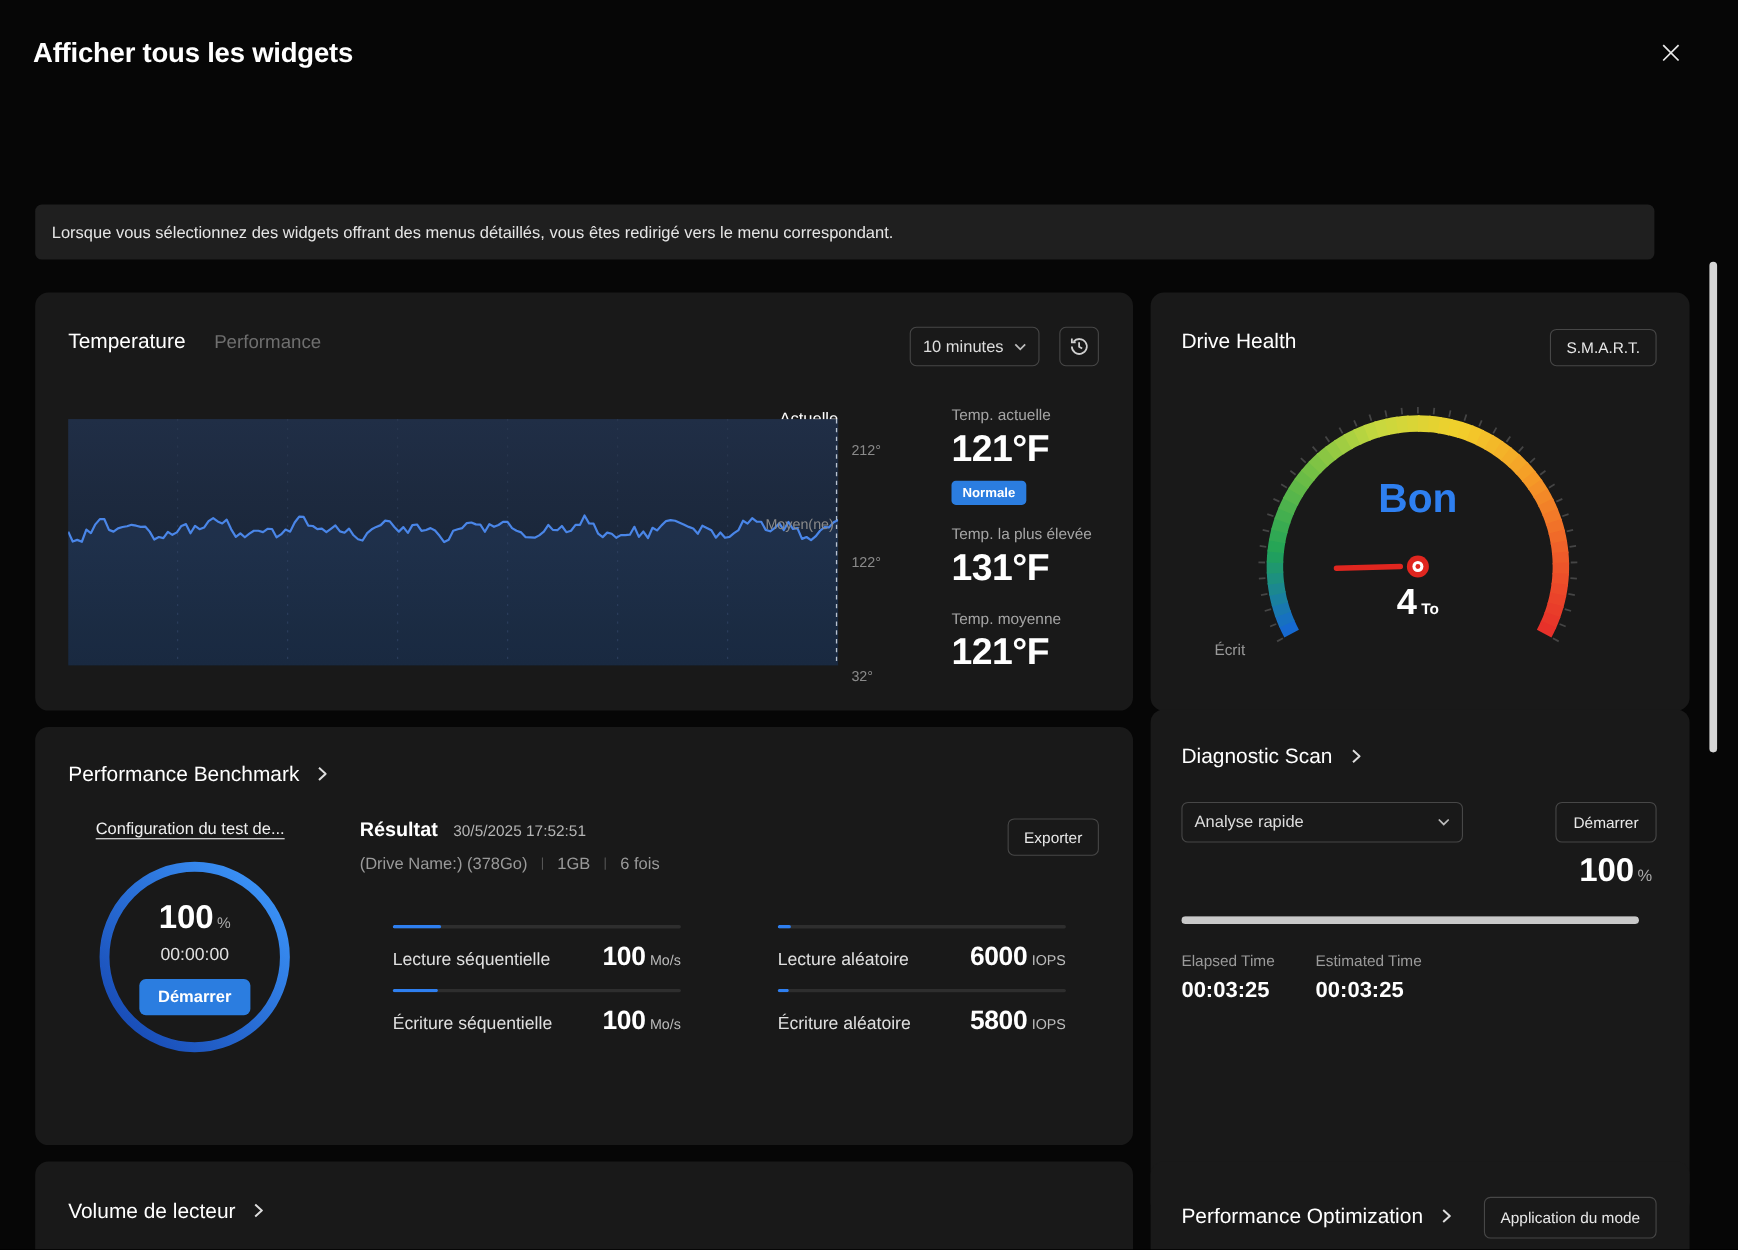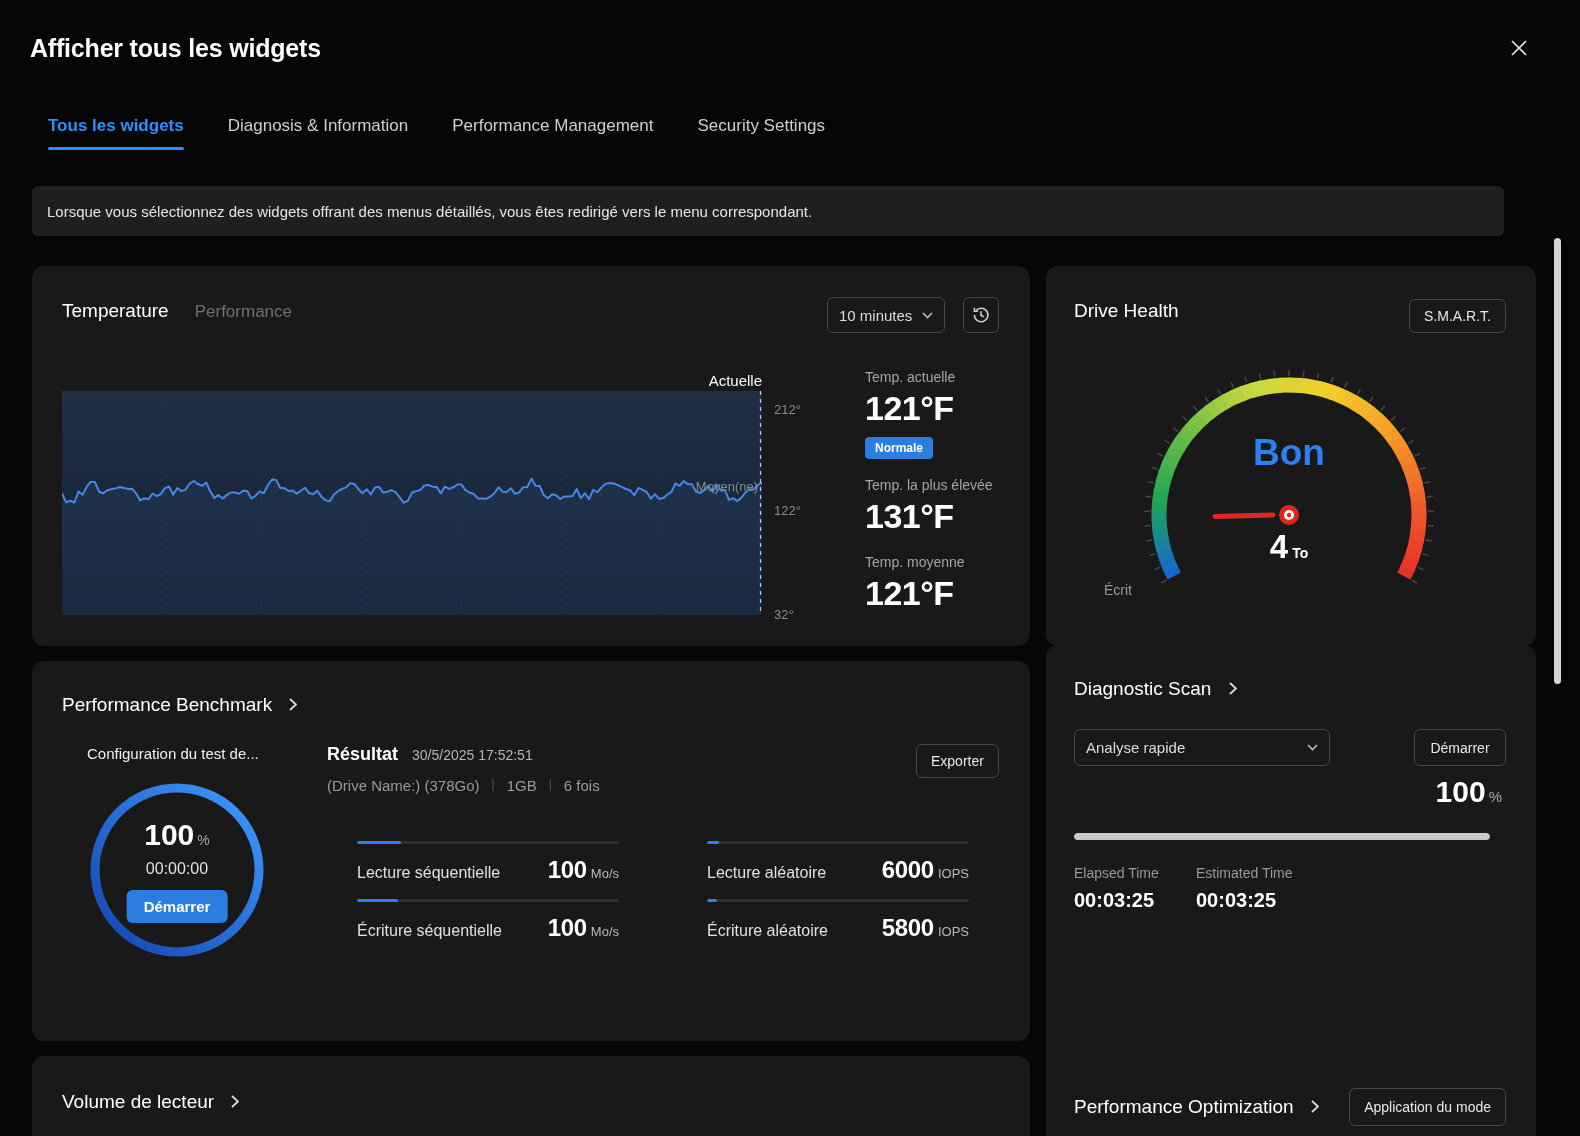--- a/index.html
+++ b/index.html
@@ -30,21 +30,21 @@
   .btn-outline{background:transparent;border:1px solid #474747;color:#e8e8e8;border-radius:6px;font-size:14px;padding:8px 14px;cursor:pointer;font-family:inherit}
   .select{position:absolute;display:flex;align-items:center;justify-content:space-between;border:1px solid #474747;border-radius:6px;padding:0 11px;color:#ddd;font-size:15px;cursor:pointer}
   .iconbtn{position:absolute;width:36px;height:36px;border:1px solid #474747;border-radius:6px;display:flex;align-items:center;justify-content:center;cursor:pointer}
 
   
   .card-temp{left:32px;top:266px;width:998px;height:380px}
   .ct-head{position:absolute;left:30px;top:34px;display:flex;align-items:baseline;gap:26px}
   .ct-sub{font-size:17px;color:#6f6f6f;cursor:pointer}
   .sel-interval{right:85px;top:31px;width:118px;height:36px}
   .ib-history{right:31px;top:31px}
-  .chart-wrap{position:absolute;left:30px;top:125px;width:700px;height:213px}
+  .chart-wrap{position:absolute;left:30px;top:115px;width:700px;height:213px}
   #temp-chart{display:block;background:linear-gradient(180deg,#202e46 0%,#15202f 100%)}
   .avg-label{position:absolute;right:4px;top:88px;font-size:13px;color:#8a8a8a}
   .actuelle{position:absolute;left:672px;top:106px;width:58px;text-align:right;font-size:15px;color:#fff}
   .axis{position:absolute;left:742px;font-size:13px;color:#8a8a8a}
   .ax1{top:136px}.ax2{top:237px}.ax3{top:341px}
   .temp-stats{position:absolute;left:833px;top:103px;width:150px}
   .ts-label{font-size:14px;color:#a5a5a5}
   .ts-value{font-size:34px;font-weight:700;margin-top:4px;letter-spacing:-.5px}
   .badge{display:inline-block;background:#2b7de0;color:#fff;font-size:12px;font-weight:700;border-radius:4px;padding:4px 10px;margin-top:9px}
   .ts-gap{margin-top:18px}
@@ -56,21 +56,21 @@
   .gauge-wrap{position:absolute;left:58px;top:94px;width:370px;height:290px}
   .gauge-status{position:absolute;left:0;top:72px;width:100%;text-align:center;font-size:37px;font-weight:700;color:#2e7ff0}
   .gauge-written{position:absolute;left:0;top:168px;width:100%;text-align:center}
   .gw-val{font-size:33px;font-weight:700}
   .gw-unit{font-size:14px;font-weight:700;margin-left:4px}
   .gauge-written-label{position:absolute;left:0;top:222px;width:100%;text-align:left;font-size:14px;color:#999}
 
   
   .card-bench{left:32px;top:661px;width:998px;height:380px}
   .cb-title{position:absolute;left:30px;top:33px;cursor:pointer}
-  .config-link{position:absolute;left:55px;top:84px;font-size:15px;color:#f0f0f0;text-underline-offset:4px;cursor:pointer}
+  .config-link{position:absolute;left:55px;top:84px;font-size:15px;color:#f0f0f0;text-decoration:underline;text-underline-offset:4px;cursor:pointer}
   .ring-wrap{position:absolute;left:55px;top:119px;width:180px;height:180px}
   .ring-pct{position:absolute;left:0;top:38px;width:100%;text-align:center}
   .rp-val{font-size:30px;font-weight:700}
   .rp-unit{font-size:14px;color:#aaa;margin-left:3px}
   .ring-timer{position:absolute;left:0;top:80px;width:100%;text-align:center;font-size:16px;color:#e0e0e0}
   .ring-start{position:absolute;left:50%;top:110px;transform:translateX(-50%)}
   .result-head{position:absolute;left:295px;top:83px;display:flex;align-items:baseline;gap:14px}
   .rh-title{font-size:18px;font-weight:700}
   .rh-date{font-size:14px;color:#b5b5b5}
   .result-sub{position:absolute;left:295px;top:116px;display:flex;align-items:flex-start;font-size:15px;color:#9a9a9a}
@@ -113,26 +113,20 @@
 
 <div class="app">
 
   <div class="page-title">Afficher tous les widgets</div>
   <div class="close-btn">
     <svg width="18" height="18" viewBox="0 0 18 18">
         <path d="M2 2 L16 16 M16 2 L2 16" stroke="#e8e8e8" stroke-width="1.6" fill="none"></path>
       </svg>
   </div>
 
-  <div class="tabbar">
-    <div class="tab active"><span>Tous les widgets</span></div>
-    <div class="tab"><span>Diagnosis &amp; Information</span></div>
-    <div class="tab"><span>Performance Management</span></div>
-    <div class="tab"><span>Security Settings</span></div>
-  </div>
 
 
   <div class="banner">
     <span>Lorsque vous sélectionnez des widgets offrant des menus détaillés, vous êtes redirigé vers le menu correspondant.</span>
   </div>
 
   <section class="card card-temp">
     <div class="ct-head">
       <span class="card-title">Temperature</span>
       <span class="ct-sub">Performance</span>

